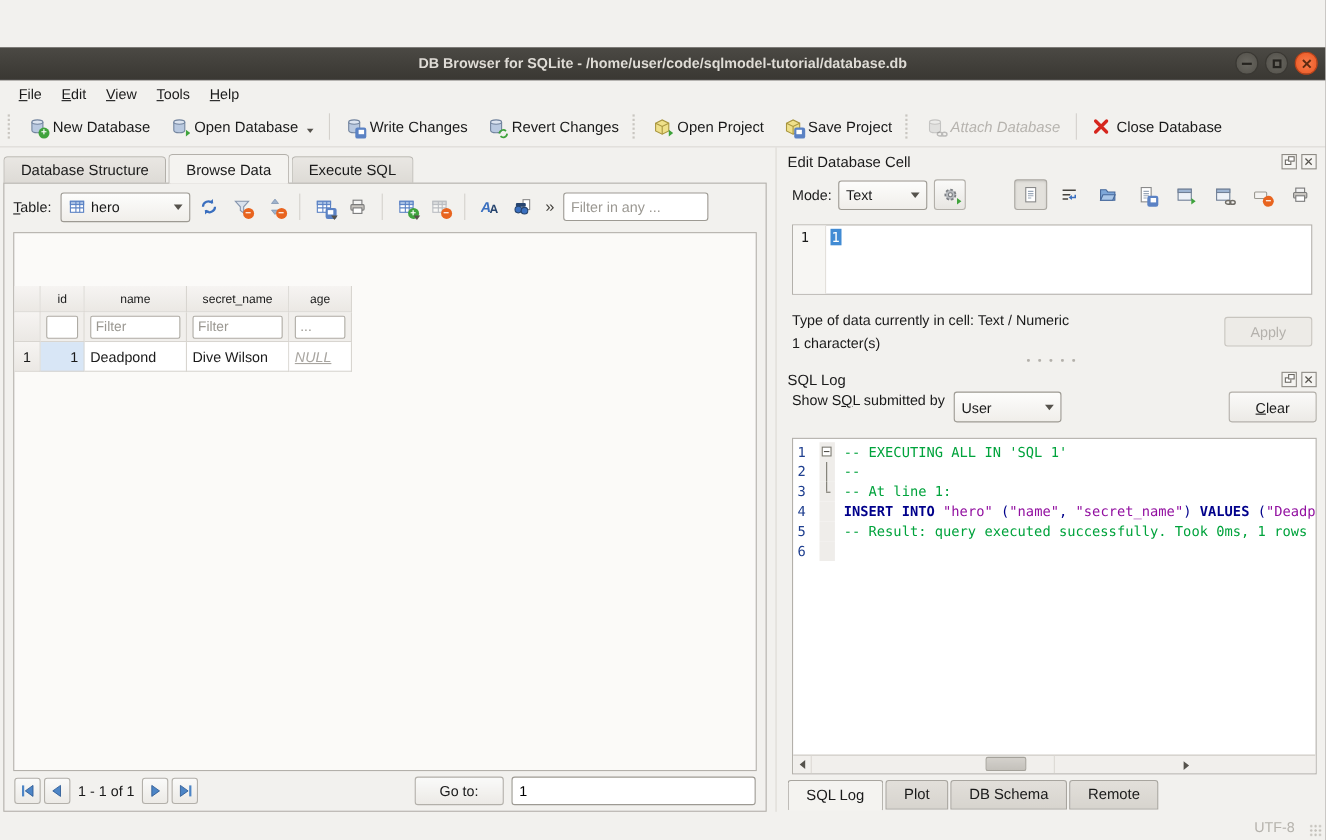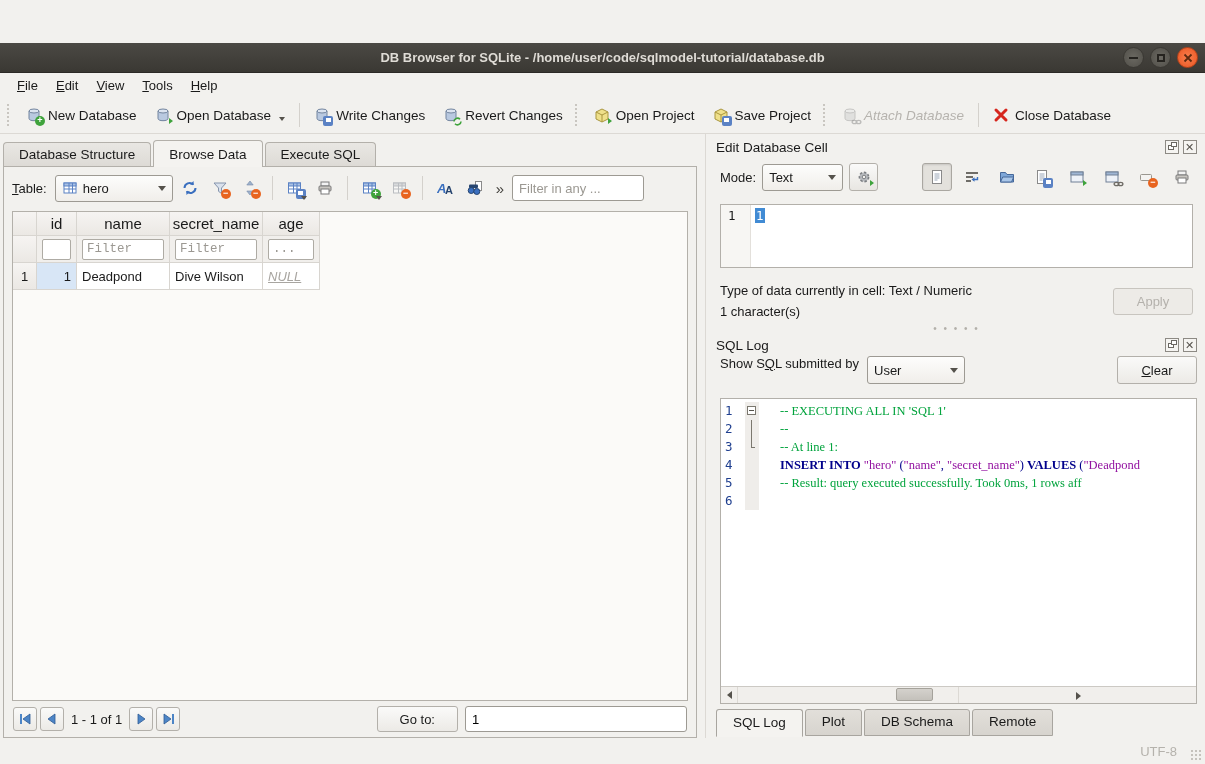--- a/index.html
+++ b/index.html
@@ -64,22 +64,22 @@
   .ibtn.disabled svg { opacity:.45; filter:grayscale(.8); }
   .ibtn .mini-caret { position:absolute; right:1px; bottom:1px; width:0; height:0; border-left:3px solid transparent; border-right:3px solid transparent; border-top:4px solid #55524c; }
   .chev { color:#44423d; font-size:15px; padding:0 4px; }
   .filter-any { width:132px; height:26px; border:1px solid #9d9a93; border-radius:3px; background:#fff; padding:0 6px; font-size:13px; font-family:inherit; }
   .filter-any::placeholder, .cell-filter::placeholder { color:#9b9892; }
 
   
   .gridwrap { flex:1; margin:2px 8px 4px 8px; border:1px solid #b3b0aa; background:#fbfaf8; overflow:hidden; display:flex; flex-direction:column; }
   .grow { display:flex; }
   .gcell { border-right:1px solid #d8d5d0; border-bottom:1px solid #d8d5d0; overflow:hidden; white-space:nowrap; display:flex; align-items:center; padding:0 5px; }
-  .ghead .gcell { background:linear-gradient(#f6f4f2,#ebe8e4); justify-content:center; height:24px; font-size:15px; }
-  .gfilter .gcell { background:#f1efec; height:27px;font-family:Liberation Mono, monospace; }
+  .ghead .gcell { background:linear-gradient(#f6f4f2,#ebe8e4); justify-content:center; height:24px; font-size:11px;margin-top:48px; }
+  .gfilter .gcell { background:#f1efec; height:27px; }
   .gdata .gcell { background:#fff; height:27px; }
   .rownum { justify-content:center !important; background:linear-gradient(#f6f4f2,#ebe8e4) !important; }
   .cell-filter { width:100%; height:21px; border:1px solid #aeaba4; border-radius:2px; background:#fff; padding:0 4px; font-size:12.5px; font-family:inherit; }
   .cell-selected { background:#d8e6f6 !important; }
   .cell-null { color:#a8a5a0; font-style:italic; }
   .align-right { justify-content:flex-end !important; }
 
   
   .recnav { height:32px; flex:0 0 32px; display:flex; align-items:center; gap:3px; padding:0 9px 4px 9px; }
   .navbtn { width:24px; height:24px; border:1px solid #b3b0aa; border-radius:3px; background:linear-gradient(#fafaf9,#eceae6);
@@ -122,21 +122,21 @@
   .logedit { flex:1; margin:6px 0 0 4px; border:1px solid #b3b0aa; background:#fff; font-family:"DejaVu Sans Mono",monospace; font-size:12.5px; overflow:hidden; display:flex; flex-direction:column; min-height:0; }
   .logbody { flex:1; overflow:hidden; padding-top:3px; }
   .logline { display:flex; height:18px; line-height:18px; white-space:pre; }
   .lnum { width:24px; flex:0 0 24px; color:#1f3f8f; padding-left:4px; }
   .fold { width:14px; flex:0 0 14px; background:#efedea; position:relative; }
   .foldbox { position:absolute; left:2px; top:4px; width:9px; height:9px; border:1px solid #7b786f; background:#fff; }
   .foldbox::after { content:""; position:absolute; left:1px; top:3px; width:5px; height:1px; background:#55524c; }
   .foldline { position:absolute; left:6px; top:0; width:1px; height:100%; background:#7b786f; }
   .foldcorner { position:absolute; left:6px; top:0; width:1px; height:9px; background:#7b786f; }
   .foldcorner::after { content:""; position:absolute; left:0; top:9px; width:4px; height:1px; background:#7b786f; }
-  .code { padding-left:21px; color:#00008b;font-family:Liberation Serif, serif; }
+  .code { padding-left:8px; color:#00008b; }
   .tok-comment { color:var(--comment,#00a33c); }
   .tok-keyword { color:var(--keyword,#00008b); font-weight:bold; }
   .tok-string { color:var(--string,#9210a0); }
   .tok-plain { color:var(--keyword,#00008b); }
 
   .hscroll { height:17px; flex:0 0 17px; border-top:1px solid #ccc9c4; background:#f1efec; display:flex; }
   .harrow { width:17px; height:16px; border-right:1px solid #dcd9d4; display:flex; align-items:center; justify-content:center; }
   .harrow.right { border-right:none; border-left:1px solid #dcd9d4; }
   .htrack { flex:1; position:relative; }
   .hthumb { position:absolute; top:1px; height:13px; left:72%; width:17%; background:linear-gradient(#d4d1cc,#c4c1bb); border:1px solid #a5a29b; border-radius:2px; }

